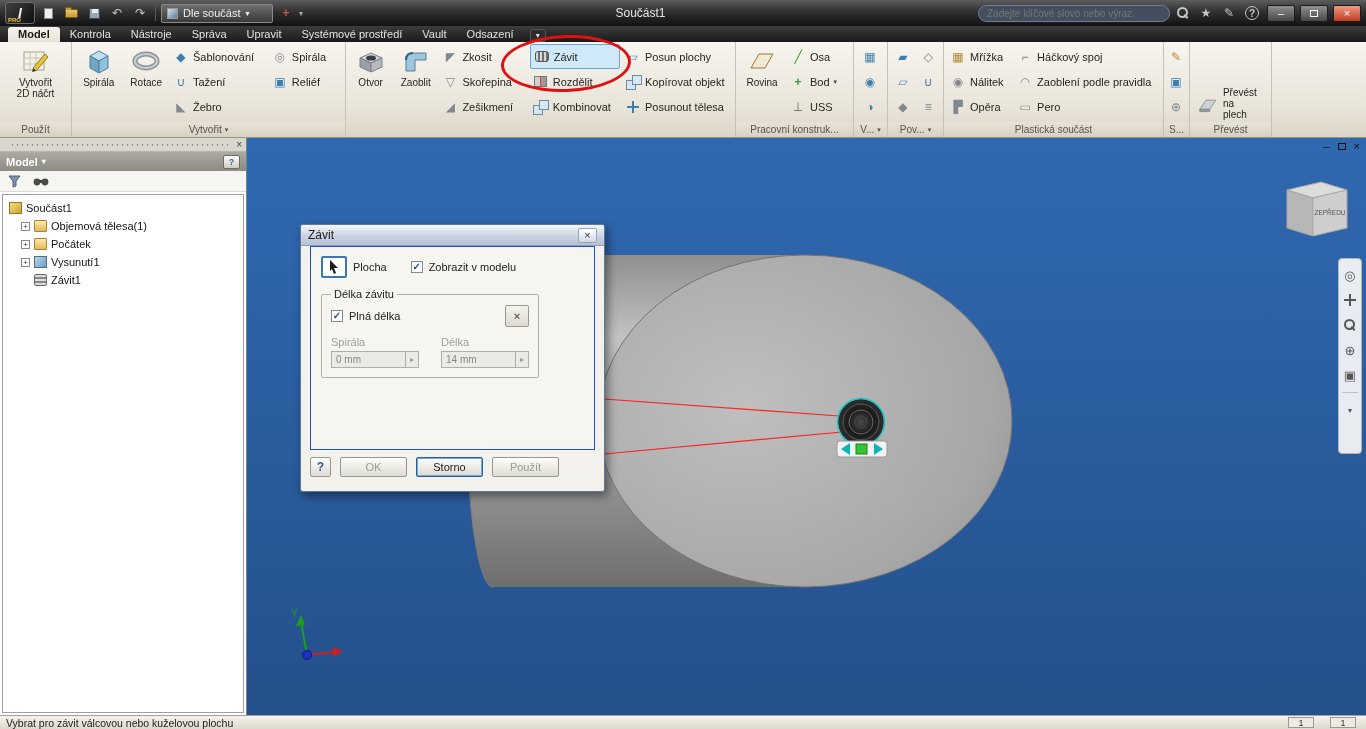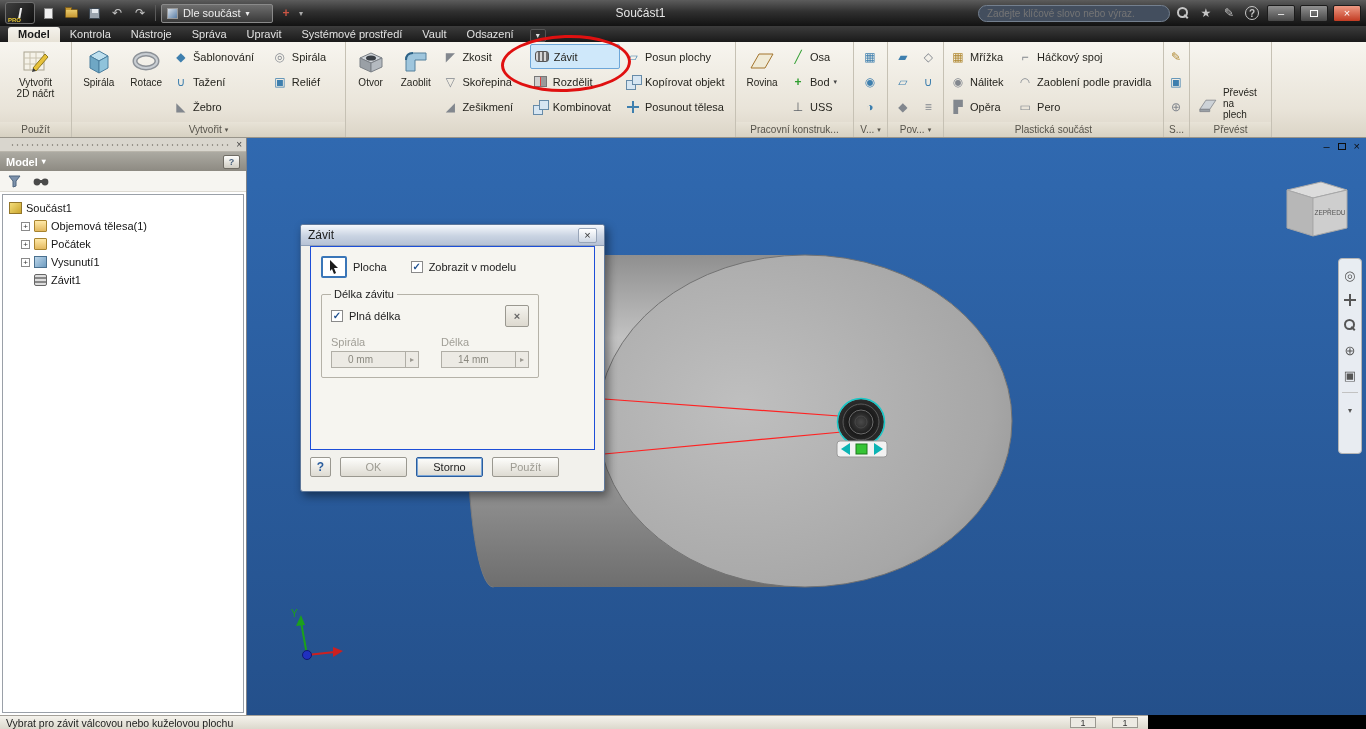--- a/index.html
+++ b/index.html
@@ -89,30 +89,30 @@
 #dlg-tabs{display:flex;padding:7px 9px 0;gap:1px}
 .dtab{padding:3px 9px;border:1px solid #9a9a93;border-bottom:none;border-radius:2px 2px 0 0;background:#e1ded5;font-size:11px}
 .dtab.active{background:#f6f5f0;position:relative;top:1px;padding-top:4px;z-index:2}
 #dlg-page{margin:0 9px;border:1px solid #1d4ed8;background:#f6f5f0;height:204px;padding:9px 10px;position:relative}
 .prow{display:flex;align-items:center;gap:6px}
 #selbtn{width:26px;height:22px;background:#fff;border:2px solid #3a76b8;border-radius:2px;display:flex;align-items:center;justify-content:center}
 .cb{width:12px;height:12px;border:1px solid #8a8a8a;background:#fff;display:inline-flex;align-items:center;justify-content:center;font-size:10px;color:#1d4f8f;font-weight:bold;flex:0 0 auto;line-height:1}
 fieldset{border:1px solid #b5b2a8;border-radius:2px;margin-top:10px;padding:5px 9px 9px;width:218px}
 legend{font-size:11px;color:#222;padding:0 3px}
 .gray-label{color:#a09e96;font-size:11px}
-.combo2{width:88px;height:17px;border:1px solid #b0aea6;background:#eceae4;color:#8a887f;display:flex;align-items:center;padding-left:16px;font-size:10px}
+.combo2{width:88px;height:17px;border:1px solid #b0aea6;background:#eceae4;color:#8a887f;display:flex;align-items:center;padding-left:4px;font-size:10px}
 .combo2 .sp{margin-left:auto;width:13px;height:100%;border-left:1px solid #b0aea6;display:flex;align-items:center;justify-content:center;color:#9a9890;font-size:8px}
 #flipbtn{width:24px;height:22px;border:1px solid #9a9890;border-radius:2px;background:linear-gradient(#f4f3ee,#ddd9cf);display:flex;align-items:center;justify-content:center;color:#666;font-weight:bold;margin-left:auto}
 #dlg-buttons{display:flex;align-items:center;gap:9px;padding:7px 9px 0}
 #helpbtn{width:21px;height:20px;border:1px solid #9a9890;border-radius:2px;background:linear-gradient(#fdfdfb,#dedbd2);display:flex;align-items:center;justify-content:center;font-weight:bold;color:#2a5d9e;font-size:12px}
 .dbtn{width:67px;height:20px;border:1px solid #9a9890;border-radius:2px;background:linear-gradient(#fdfdfb,#dedbd2);font-size:11px;display:flex;align-items:center;justify-content:center;color:#222}
 .dbtn.disabled{color:#9d9b92}
 .dbtn.focus{border:1px solid #2a5d9e;box-shadow:0 0 0 1px #7aa6d8 inset}
 
-#statusbar{position:absolute;left:0;top:715px;width:1148px;height:14px;background:linear-gradient(#f5f3ed,#dcd8cc);border-top:1px solid #a5a199;display:flex;align-items:center;font-size:10.5px;color:#1d1d1d;padding:0 6px;z-index:40}
+#statusbar{position:absolute;left:0;top:715px;width:1366px;height:14px;background:linear-gradient(#f5f3ed,#dcd8cc);border-top:1px solid #a5a199;display:flex;align-items:center;font-size:10.5px;color:#1d1d1d;padding:0 6px;z-index:40}
 .scell{width:26px;height:11px;border:1px solid #9a9890;background:#eceae3;font-size:9px;display:flex;align-items:center;justify-content:center;color:#333}
 </style>
 </head>
 <body>
 
 <div id="titlebar">
   <div id="applogo">
       <span>I</span>
       <span class="sub">PRO</span>
     </div>

